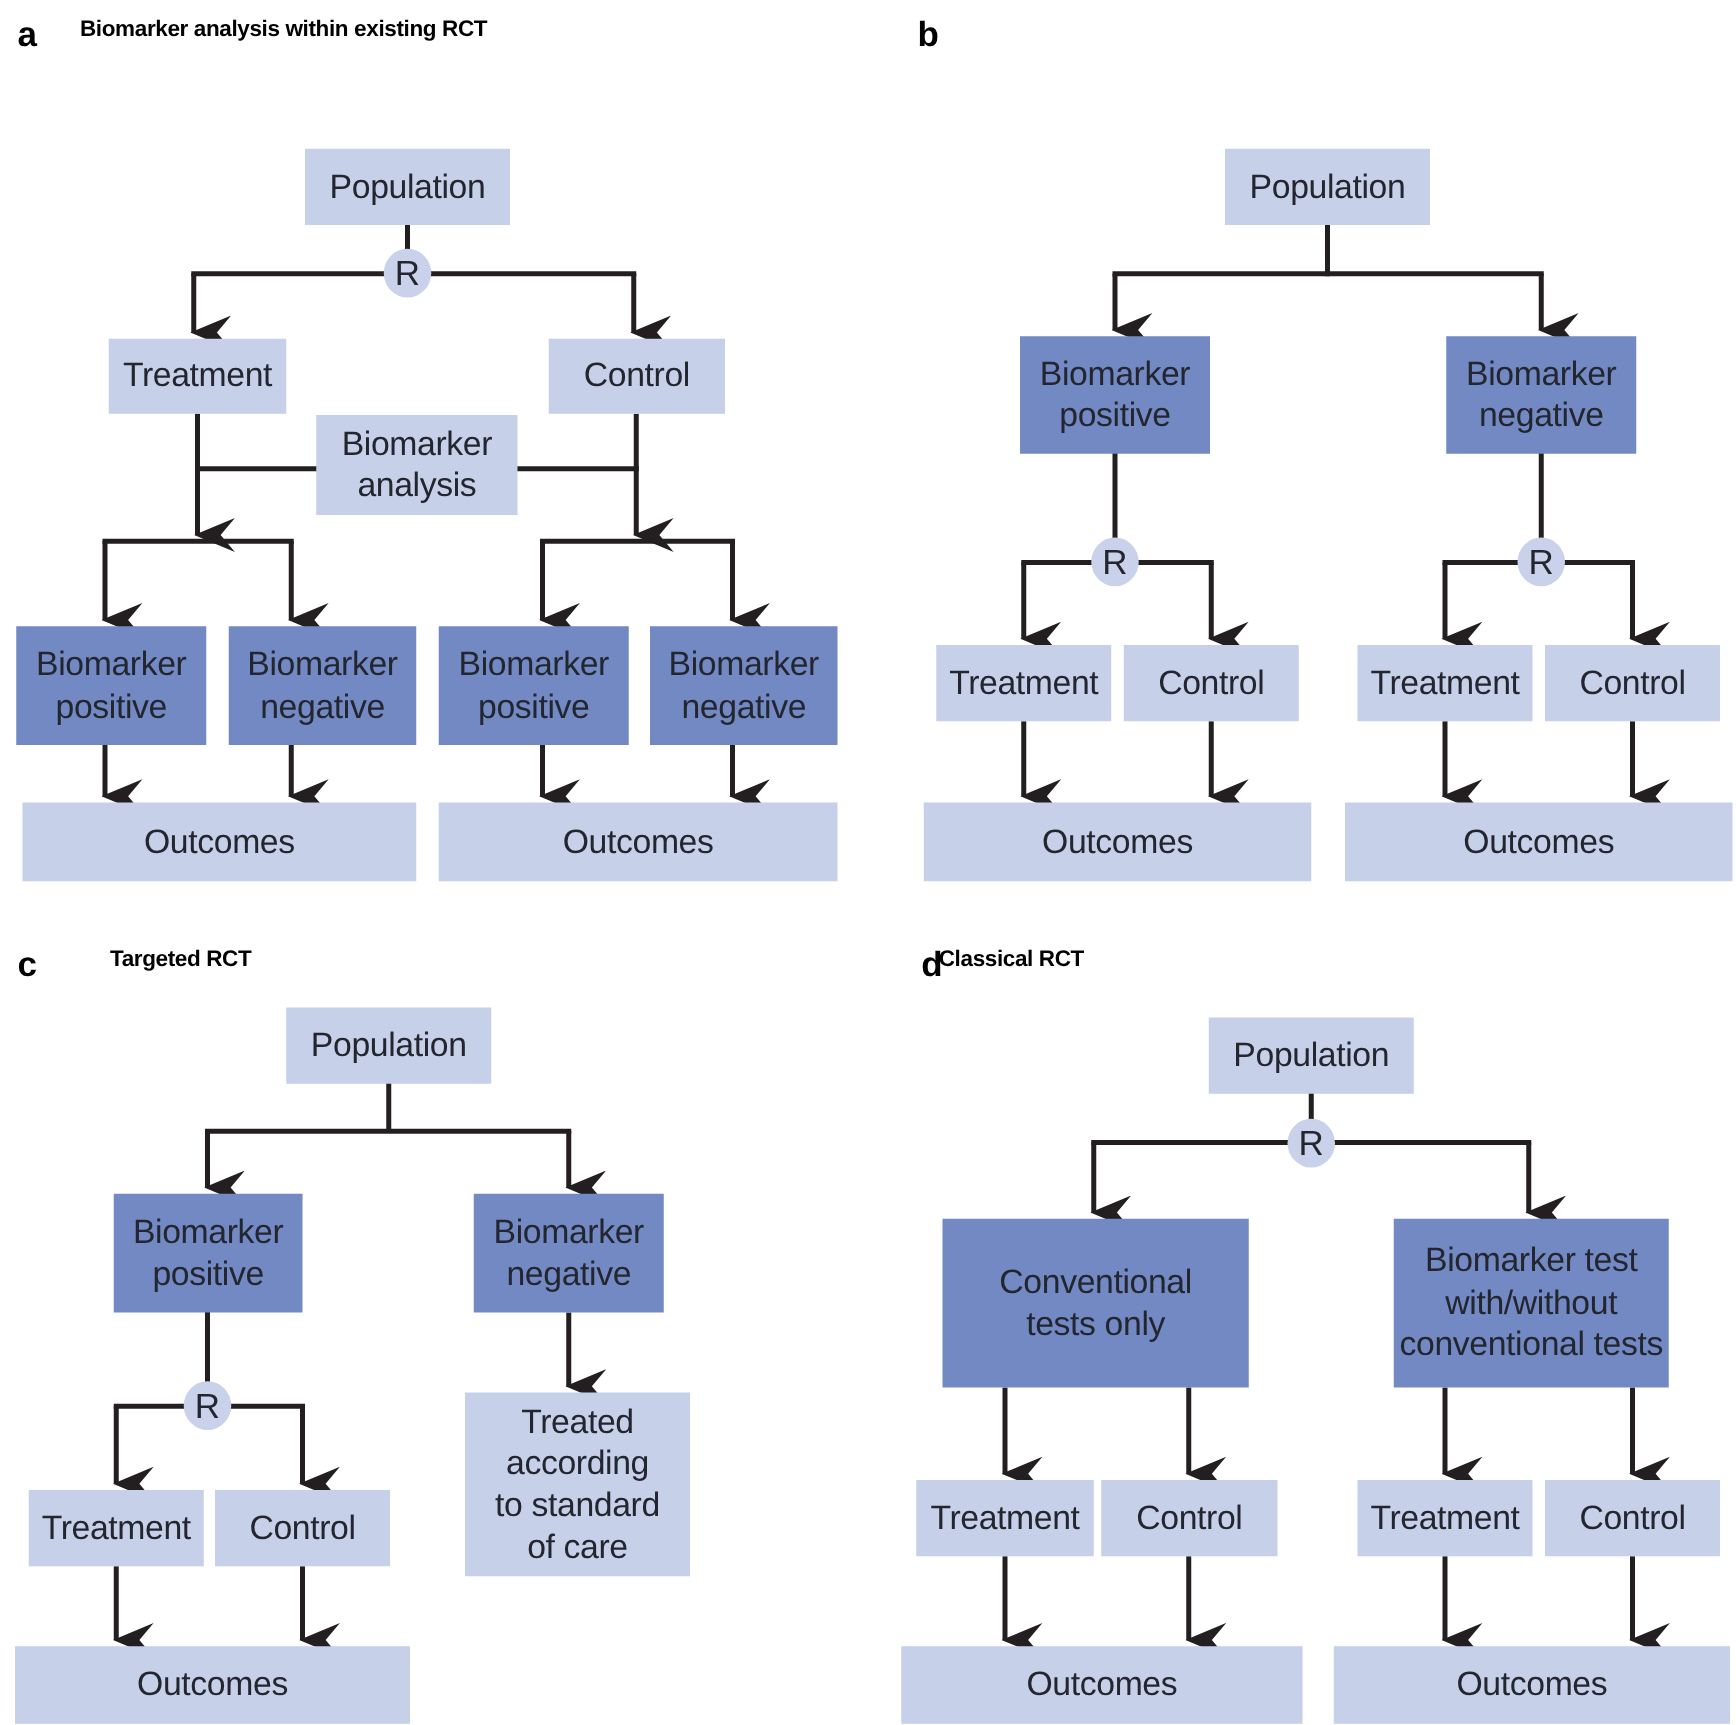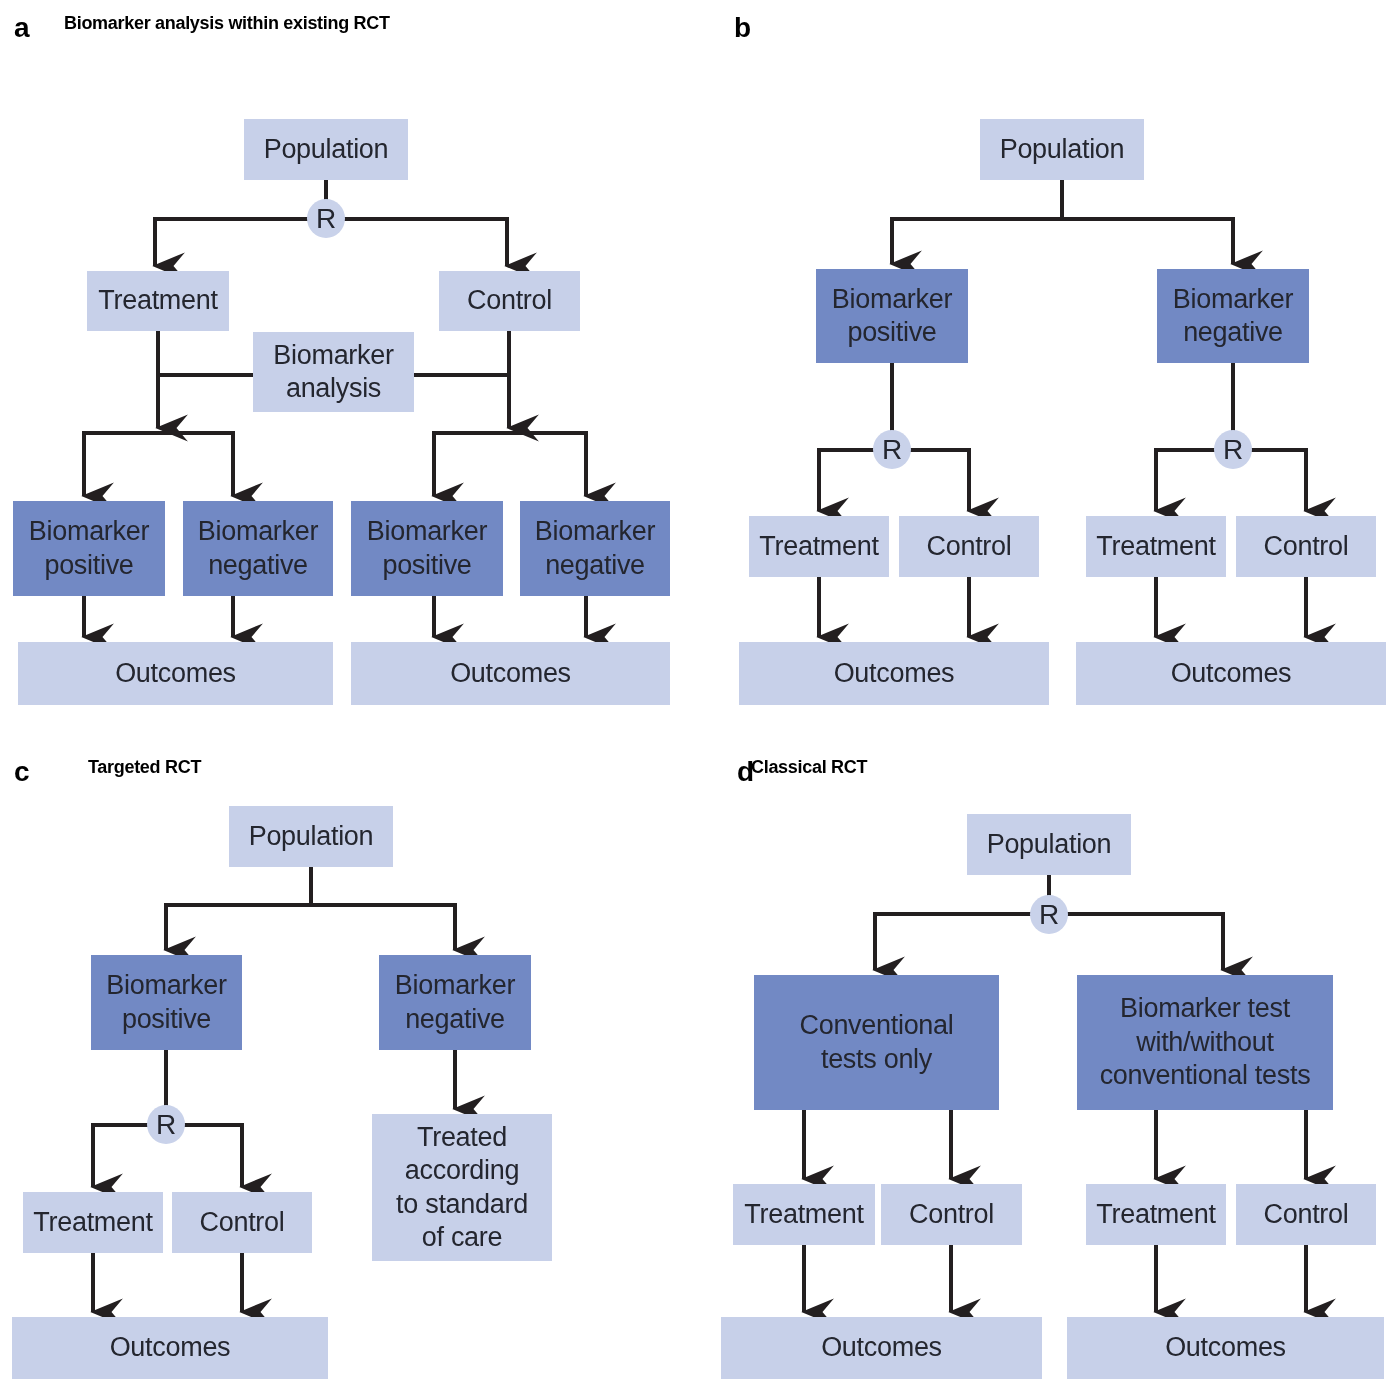--- a/index.html
+++ b/index.html
@@ -177,21 +177,21 @@
 to standard
 of care</div>
   <div class="rb" style="left:147px;top:1105px;">R</div>
 
   <div class="lbl" style="left:737px;top:756px;">d</div>
   <div class="ttl" style="left:751px;top:757px;">Classical RCT</div>
 
   <div class="nd lt" style="left:967px;top:814px;width:164px;height:61px;">Population</div>
   <div class="nd dk" style="left:754px;top:975px;width:245px;height:135px;">Conventional
 tests only</div>
-  <div class="nd dk" style="left:1077px;top:975px;width:256px;height:135px;">Biomarker test
+  <div class="nd dk" style="left:1115px;top:975px;width:220px;height:135px;">Biomarker test
 with/without
 conventional tests</div>
   <div class="nd lt" style="left:733px;top:1184px;width:142px;height:61px;">Treatment</div>
   <div class="nd lt" style="left:881px;top:1184px;width:141px;height:61px;">Control</div>
   <div class="nd lt" style="left:1086px;top:1184px;width:140px;height:61px;">Treatment</div>
   <div class="nd lt" style="left:1236px;top:1184px;width:140px;height:61px;">Control</div>
   <div class="nd lt" style="left:721px;top:1317px;width:321px;height:62px;">Outcomes</div>
   <div class="nd lt" style="left:1067px;top:1317px;width:317px;height:62px;">Outcomes</div>
   <div class="rb" style="left:1030px;top:895px;">R</div>
 

